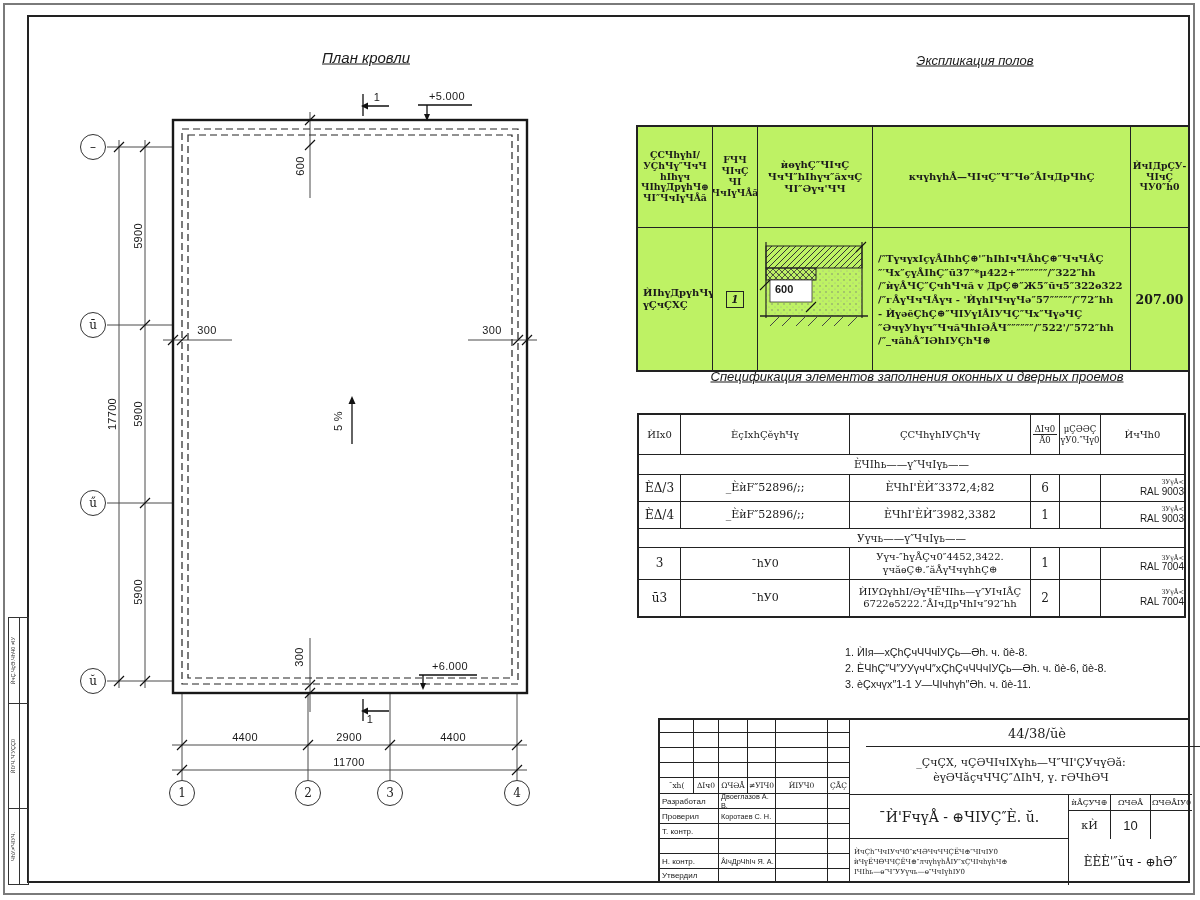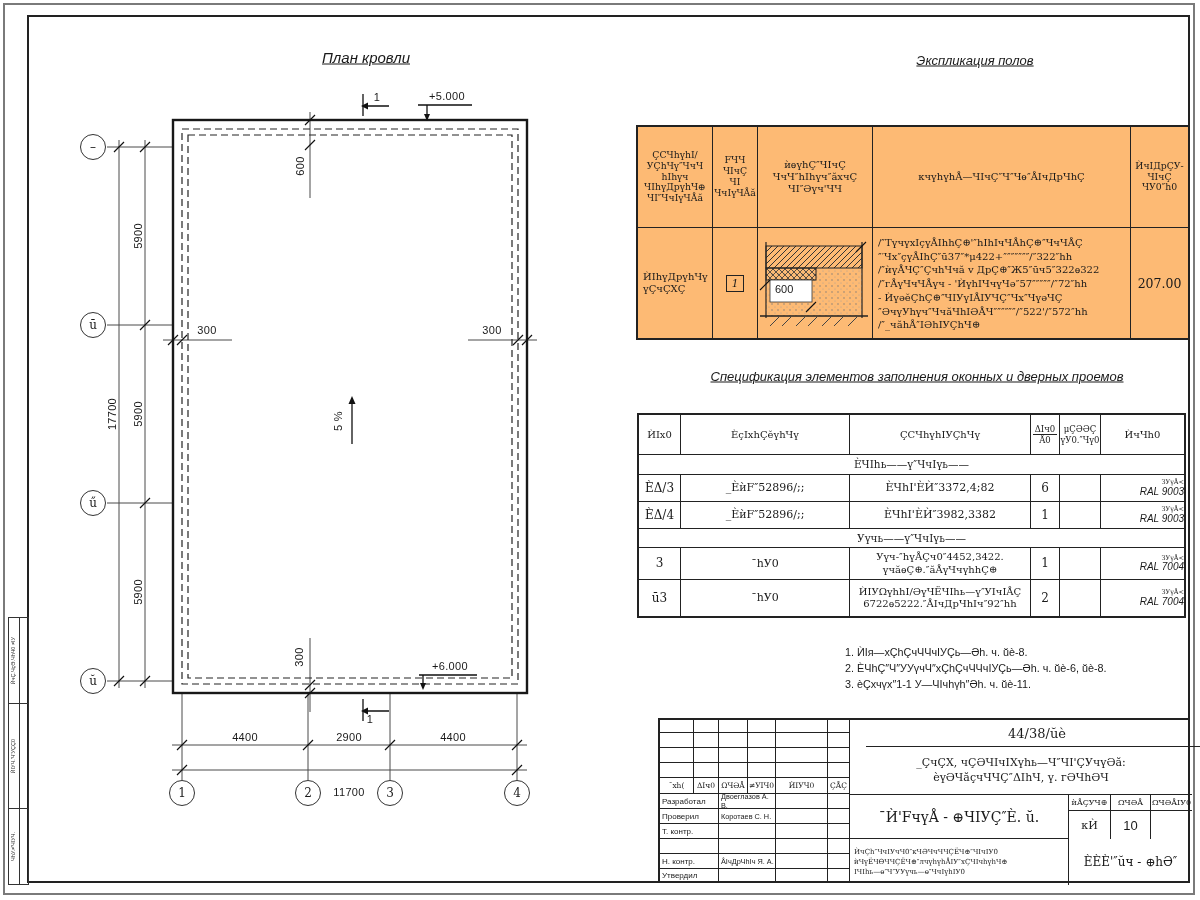--- a/index.html
+++ b/index.html
@@ -10,41 +10,41 @@
   .frame{position:absolute;left:27px;top:15px;width:1163px;height:868px;border:2px solid #222;box-sizing:border-box;}
   .lbl{position:absolute;white-space:nowrap;color:#1a1a1a;}
   .ctr{transform:translate(-50%,-50%);}
   .rot{transform:translate(-50%,-50%) rotate(-90deg);}
   .dim{font-size:11px;letter-spacing:.3px;}
   .title{font-size:15px;font-style:italic;text-decoration:underline;}
   .stitle{font-size:13px;font-style:italic;text-decoration:underline;}
   .axb{position:absolute;width:26px;height:26px;border:1.3px solid #333;border-radius:50%;
        display:flex;align-items:center;justify-content:center;font-family:"DejaVu Serif",serif;
        font-size:12px;background:#fff;box-sizing:border-box;}
-  .expl{position:absolute;left:636px;top:125px;width:554px;height:215px;border:2px solid #222;
+  .expl{position:absolute;left:636px;top:125px;width:554px;height:247px;border:2px solid #222;
         box-sizing:border-box;display:grid;grid-template-columns:74px 45px 115px 258px 1fr;
-        grid-template-rows:100px 1fr;background:#fdba74;}
+        grid-template-rows:100px 1fr;background:#bef264;font-weight:bold;}
   .spec{position:absolute;left:637px;top:413px;width:549px;height:205px;border:2px solid #222;
         box-sizing:border-box;display:grid;grid-template-columns:41px 169px 181px 29px 41px 1fr;
         grid-template-rows:39px 20px 27px 27px 19px 32px 1fr;background:#fff;}
   .c{display:flex;align-items:center;justify-content:center;text-align:center;
      font-family:"DejaVu Serif",serif;font-size:10px;line-height:1.2;white-space:pre-line;
      box-sizing:border-box;overflow:hidden;}
   .bl{border-left:1.4px solid #222;}
   .bt{border-top:1.4px solid #222;}
   .band{grid-column:1/-1;font-size:10.5px;}
   .small9{font-size:9.3px;line-height:1.18;}
   .leftal{justify-content:flex-start;text-align:left;padding-left:5px;}
   .qcol{flex-direction:column;}
   .qtop{border-bottom:1px solid #222;padding:0 2px;font-size:8.5px;}
   .qbot{font-size:8.5px;}
   .mass{font-size:8.5px;}
   .notecell{flex-direction:column;align-items:flex-end;padding-left:5px;justify-content:center;}
   .tiny{font-size:6.5px;line-height:1;}
-  .ral{font-size:10px;line-height:1.1;font-family:"Liberation Sans",sans-serif;font-style:italic;}
+  .ral{font-size:10px;line-height:1.1;font-family:"Liberation Sans",sans-serif;}
   .typebox{width:16px;height:15px;border:1px solid #222;display:flex;align-items:center;justify-content:center;
            font-style:italic;font-size:10.5px;font-family:"DejaVu Serif",serif;}
   .exdata{font-size:10px;line-height:13.8px;padding:3px 0 1px 5px;}
   .area{font-size:12.5px;}
   .sketchcell{position:relative;}
   .notes{position:absolute;left:845px;top:644px;width:345px;font-size:10.8px;line-height:16px;white-space:pre-line;
          font-family:"Liberation Sans",sans-serif;}
   
   .tb{position:absolute;left:658px;top:718px;width:532px;height:165px;border:2px solid #222;box-sizing:border-box;background:#fff;}
   .tb *{box-sizing:border-box;}
@@ -133,21 +133,21 @@
   <div class="lbl ctr dim" style="left:207px;top:330px">300</div>
   <div class="lbl ctr dim" style="left:492px;top:330px">300</div>
   <div class="lbl rot dim" style="left:299px;top:657px">300</div>
   <div class="lbl rot dim" style="left:138px;top:236px">5900</div>
   <div class="lbl rot dim" style="left:138px;top:414px">5900</div>
   <div class="lbl rot dim" style="left:138px;top:592px">5900</div>
   <div class="lbl rot dim" style="left:112px;top:414px">17700</div>
   <div class="lbl ctr dim" style="left:245px;top:737px">4400</div>
   <div class="lbl ctr dim" style="left:349px;top:737px">2900</div>
   <div class="lbl ctr dim" style="left:453px;top:737px">4400</div>
-  <div class="lbl ctr dim" style="left:349px;top:792px">11700</div>
+  <div class="lbl ctr dim" style="left:349px;top:762px">11700</div>
 
   <div class="axb" style="left:80px;top:134px">–</div>
   <div class="axb" style="left:80px;top:312px">ū</div>
   <div class="axb" style="left:80px;top:490px">ű</div>
   <div class="axb" style="left:80px;top:668px">ŭ</div>
   <div class="axb" style="left:169px;top:780px">1</div>
   <div class="axb" style="left:295px;top:780px">2</div>
   <div class="axb" style="left:377px;top:780px">3</div>
   <div class="axb" style="left:504px;top:780px">4</div>
 

